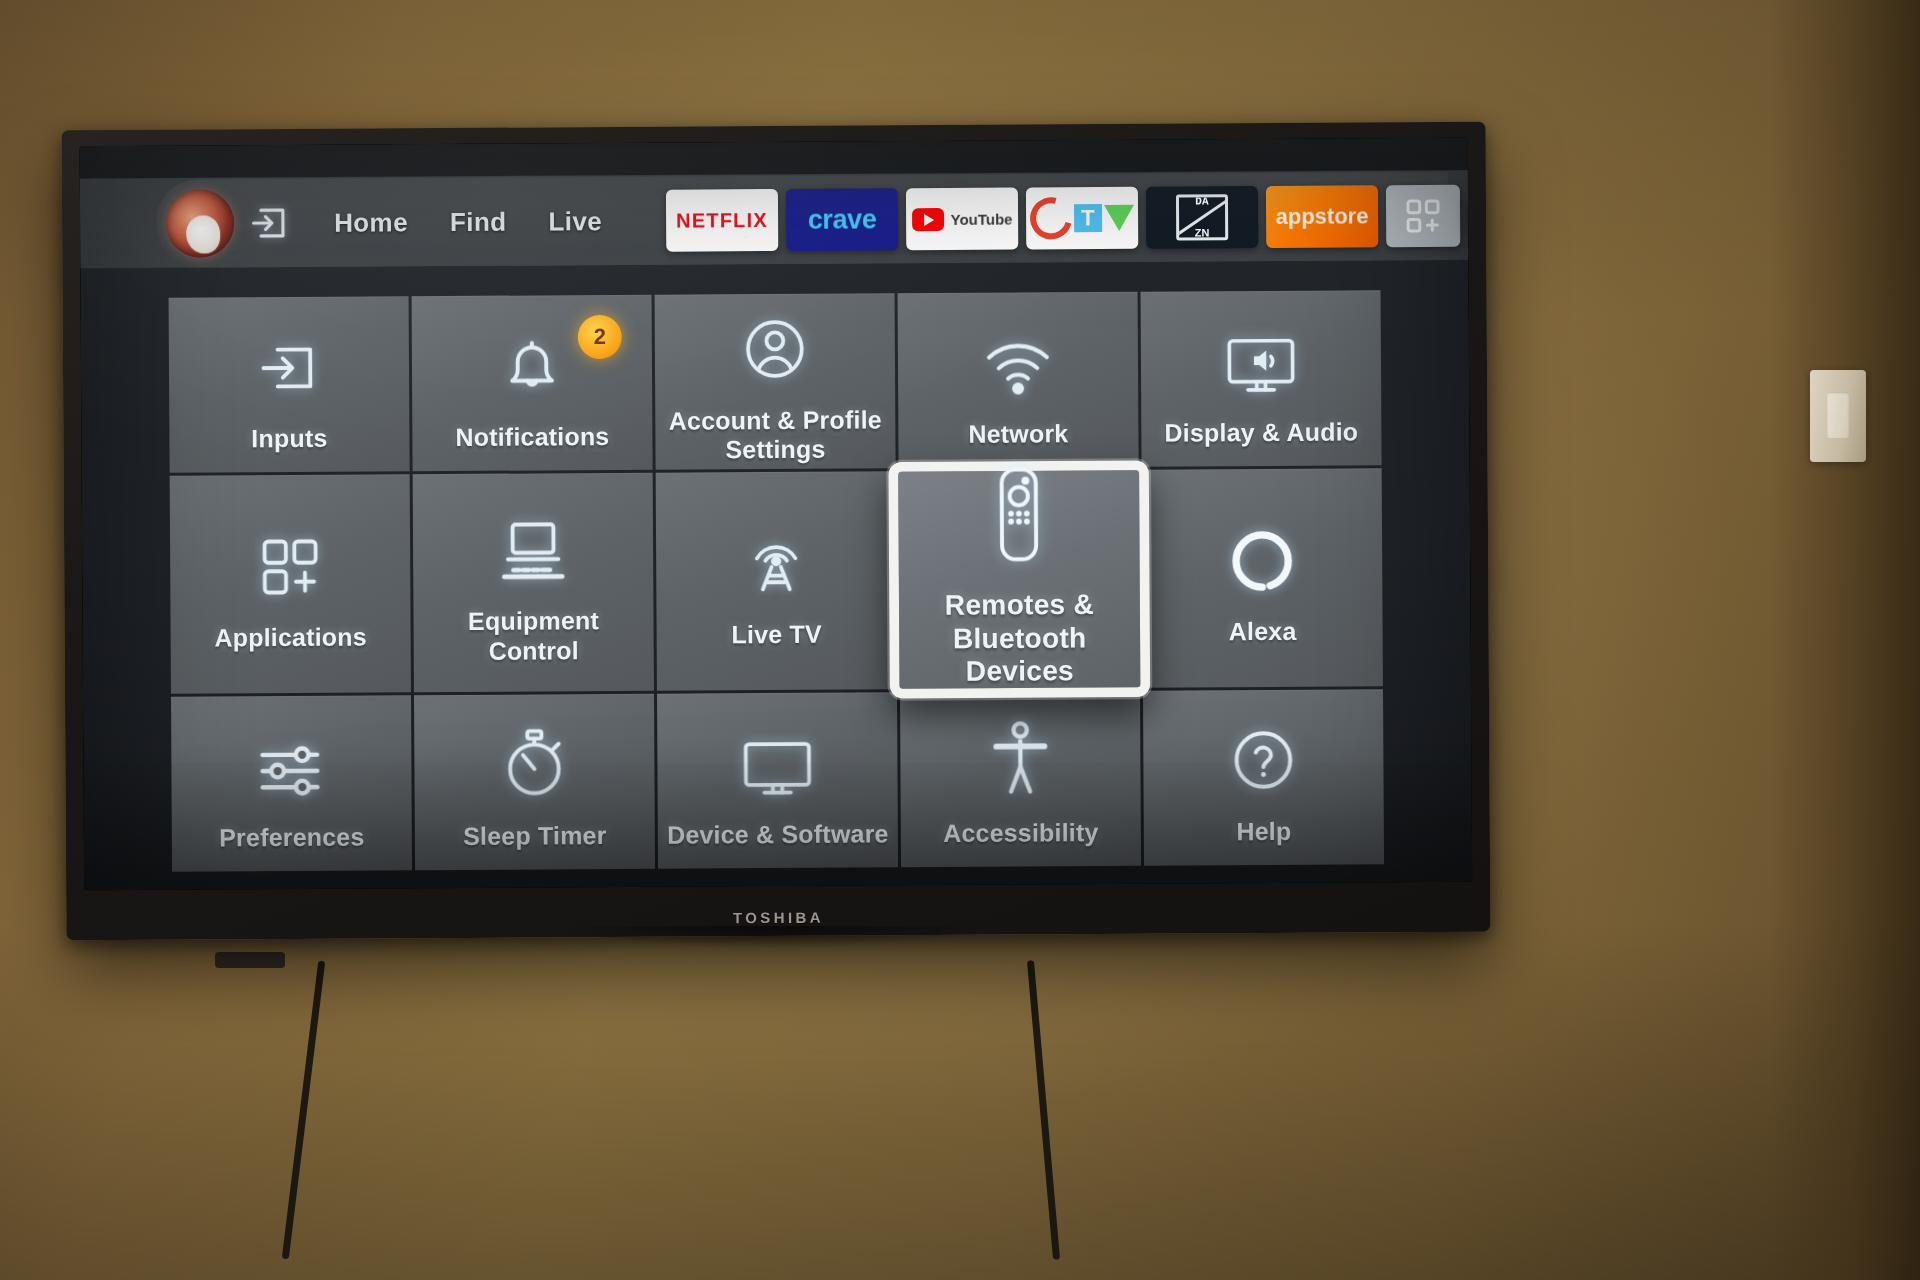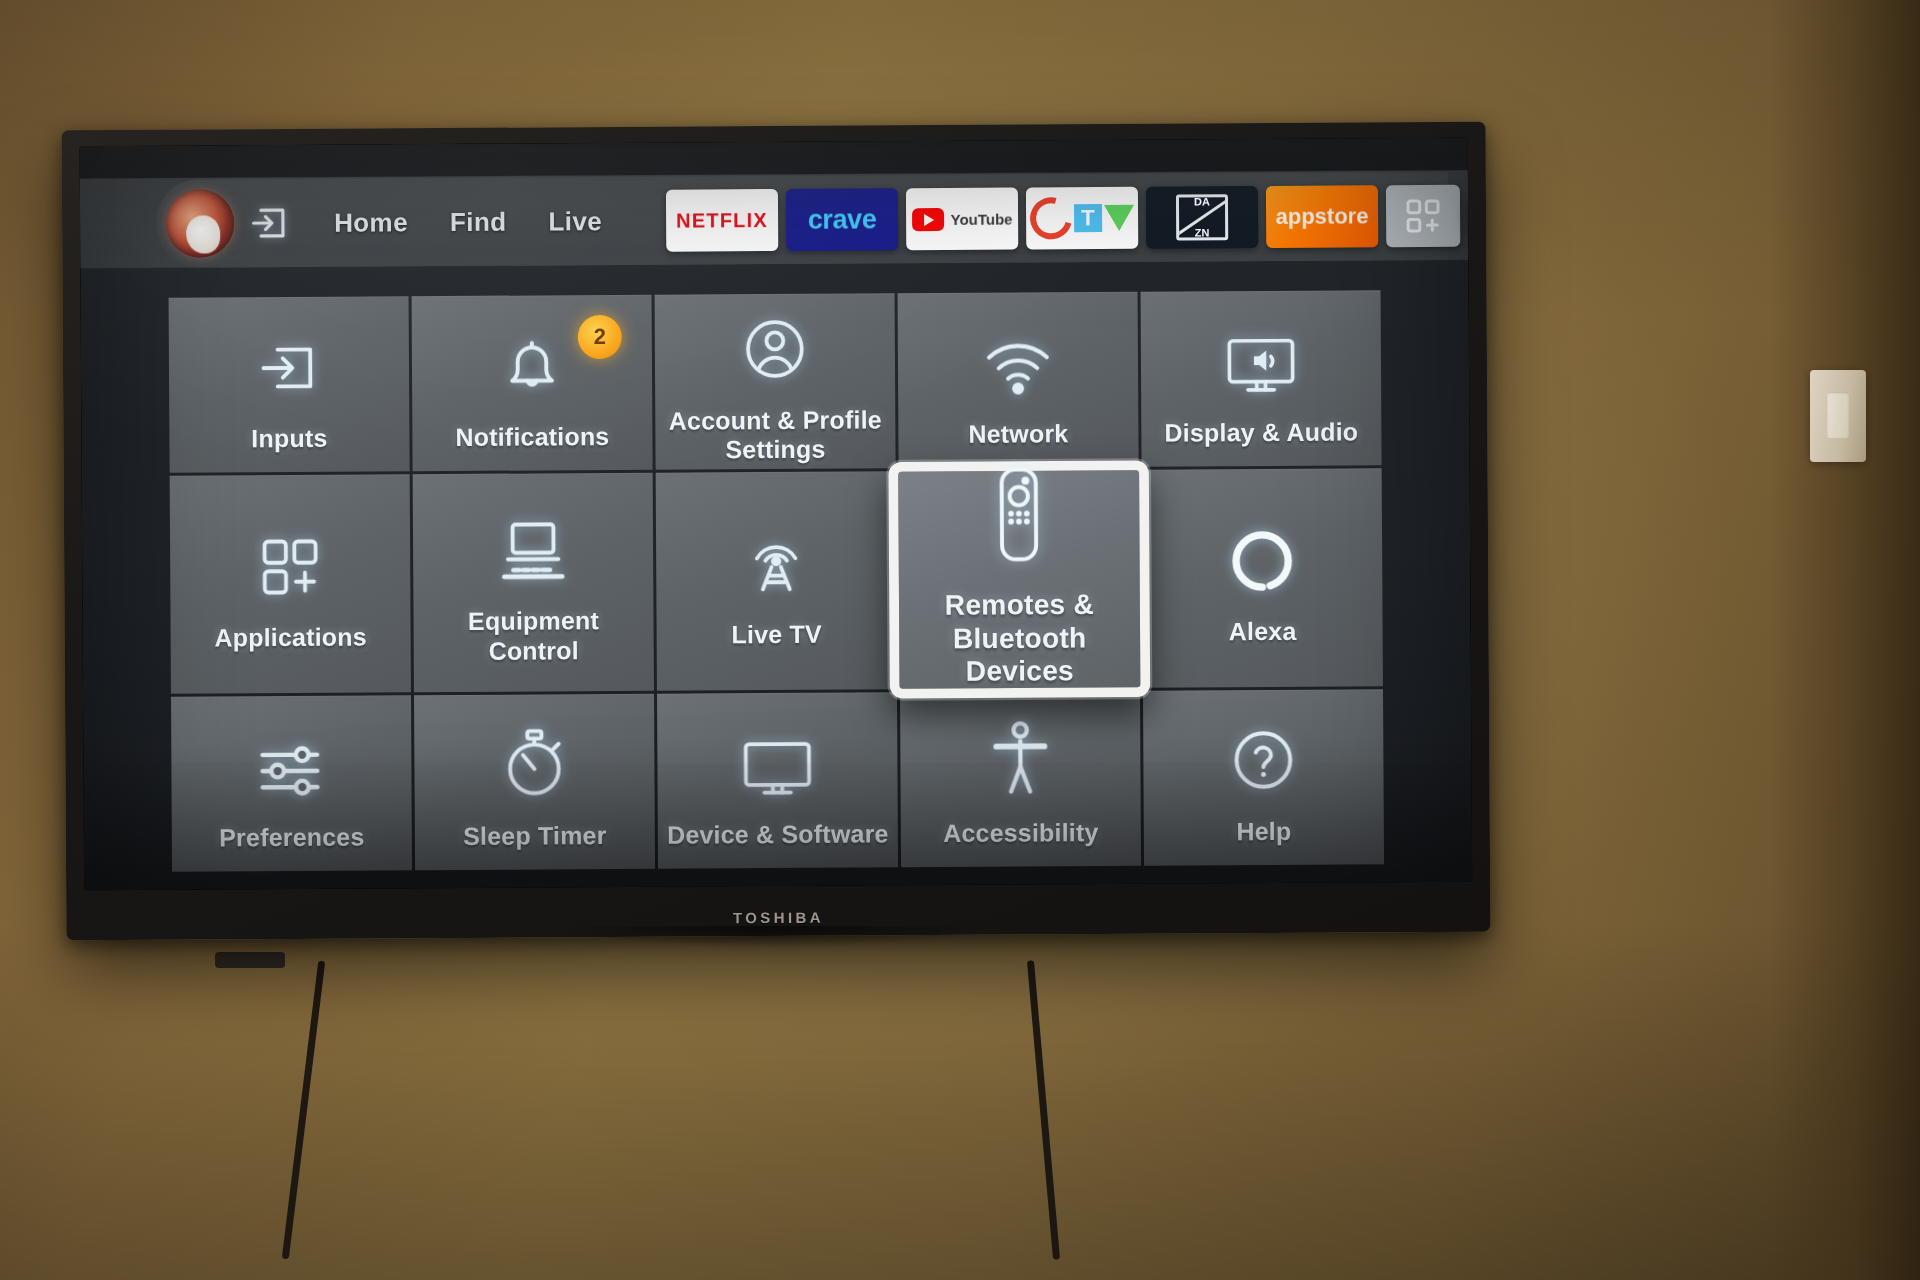--- a/index.html
+++ b/index.html
@@ -265,21 +265,21 @@
             </div>
 
             <div class="app-tile app-ctv">
               <span class="ctv-c"></span>
               <span class="ctv-t">T</span>
               <span class="ctv-v"></span>
             </div>
 
             <div class="app-tile app-dazn">
               <span class="dazn-mark">
-                <span style="position:relative;z-index:2;">DA</span>
+                <span style="position:relative;z-index:2;font-family:Liberation Mono, monospace;">DA</span>
                   <span style="position:relative;z-index:2;margin-top:20px;">ZN</span>
               </span>
             </div>
 
             <div class="app-tile app-appstore">
               <span class="t">appstore</span>
             </div>
 
             <div class="app-grid">
               <svg width="40" height="40" viewBox="0 0 24 24" fill="none" stroke="#f2f6f8" stroke-width="1.8" stroke-linecap="round" stroke-linejoin="round">

